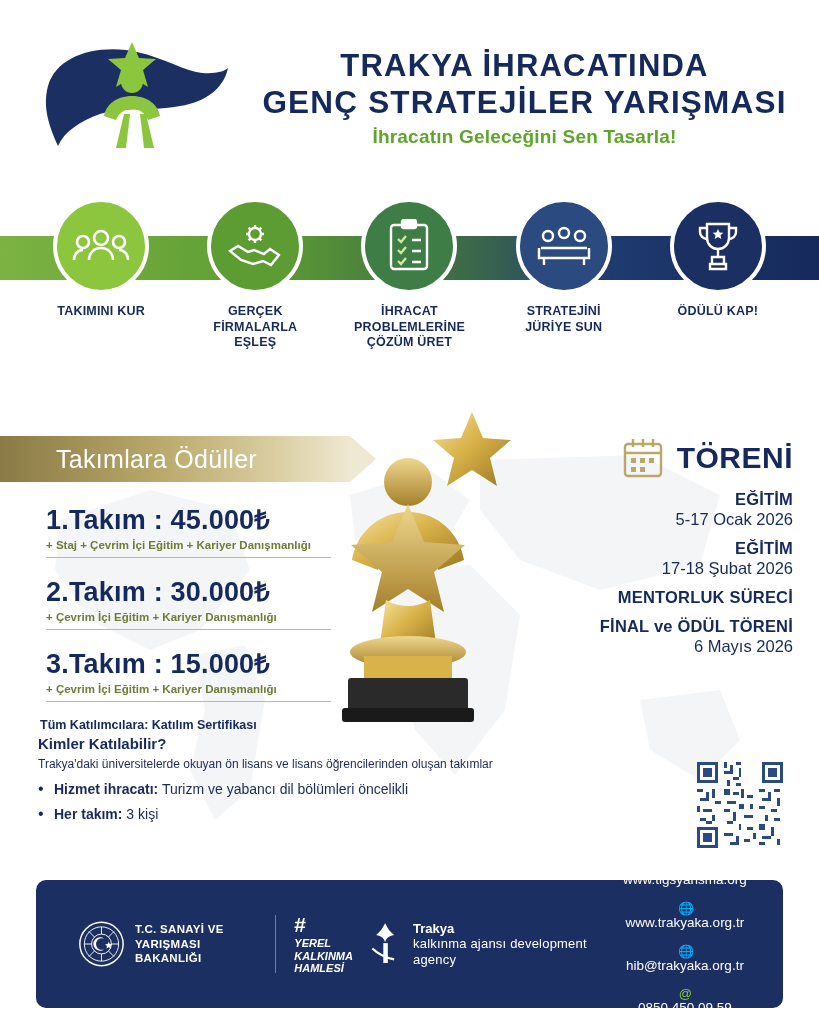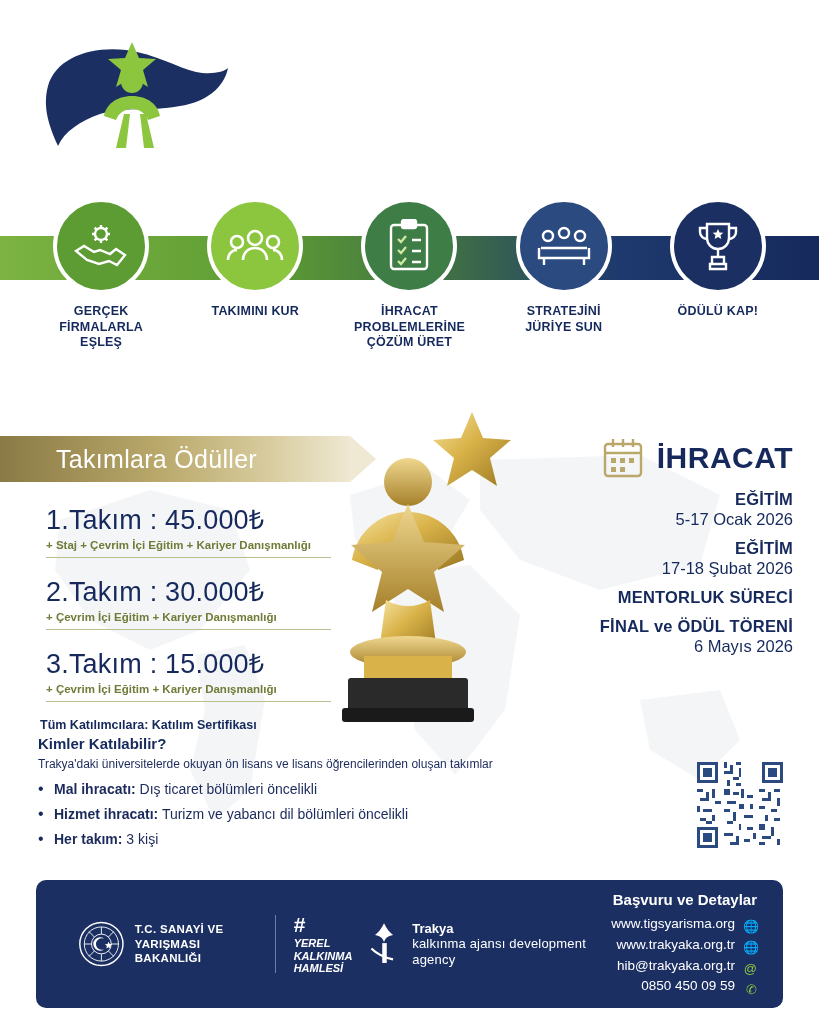--- a/index.html
+++ b/index.html
@@ -79,21 +79,21 @@
     content: ""; position: absolute; right: -26px; top: 0;
     border-top: 23px solid transparent; border-bottom: 23px solid transparent;
     border-left: 26px solid #efe8d2;
   }
   .ribbon-text {
     padding-left: 56px; font-size: 25px; font-weight: normal; color: #ffffff;
     letter-spacing: .3px;
   }
   .prize { margin-top: 18px; padding-left: 46px; }
   .prize + .prize { margin-top: 14px; }
-  .prize-main { font-size: 27px; font-weight: normal; color: #16295c; letter-spacing: .2px; }
+  .prize-main { font-size: 27px; font-weight: bold; color: #16295c; letter-spacing: .2px; }
   .prize-sub {
     margin-top: 2px; font-size: 11.5px; color: #6f7b37; font-weight: bold;
     border-bottom: 1.5px solid #b8bf8c; padding-bottom: 6px; width: 285px;
   }
   .cert {
     margin-top: 16px; padding-left: 40px; font-size: 12.5px; font-weight: bold; color: #16295c;
   }
 
   
   .takvim {
@@ -139,21 +139,21 @@
   .hamle { font-size: 11px; font-weight: bold; line-height: 1.15; font-style: italic; }
   .hamle .hash { font-size: 21px; font-style: normal; }
   .trakya-logo { display: flex; align-items: center; gap: 8px; margin-left: 14px; }
   .trakya-text { font-size: 13px; font-weight: bold; line-height: 1.2; }
   .trakya-text small { display: block; font-size: 13px; font-weight: normal; letter-spacing: .2px; }
 
   .footer-right { padding-right: 26px; text-align: right; }
   .contact-head { font-size: 15px; font-weight: bold; margin-bottom: 6px; }
   .contact-row {
     display: flex; align-items: center; justify-content: flex-end; gap: 8px;
-    font-size: 13.5px; line-height: 1.55;
+    font-size: 13.5px; line-height: 1.55; flex-direction: column;
   }
   .cicon { width: 14px; height: 14px; color: #8cc63e; font-size: 13px; }
 </style>
 </head>
 <body>
 
 <svg class="map-bg" viewBox="0 0 819 480" preserveAspectRatio="none">
   <g fill="#9aa3b5">
     <path d="M60,120 L150,90 L230,110 L250,170 L200,230 L150,250 L90,220 L55,170 Z"></path>
     <path d="M195,255 L245,245 L265,300 L250,390 L215,420 L190,370 L205,310 Z"></path>
@@ -167,49 +167,54 @@
 <div class="header">
   <svg class="logo-mark" viewBox="0 0 215 130">
     <path d="M20,58 C28,30 62,18 98,22 C128,26 150,40 168,44 C183,47 196,44 200,40 C196,60 178,74 152,78 C120,84 96,78 72,86 C52,93 36,104 30,118 C22,100 14,80 20,58 Z" fill="#1b2f63"></path>
     <path d="M104,14 l7,16 17,1 -13,11 5,17 -16,-10 -16,10 5,-17 -13,-11 17,-1 Z" fill="#8cc63e"></path>
     <circle cx="104" cy="54" r="11" fill="#8cc63e"></circle>
     <path d="M104,68 c16,0 26,9 28,20 l-12,4 c-3,-7 -8,-11 -16,-11 -8,0 -13,4 -16,11 l-12,-4 c2,-11 12,-20 28,-20 Z" fill="#8cc63e"></path>
     <path d="M96,86 l6,0 -4,34 -10,0 Z" fill="#8cc63e"></path>
     <path d="M112,86 l6,0 8,34 -10,0 Z" fill="#8cc63e"></path>
   </svg>
 
+  <div class="title-wrap">
+    <div class="title-1">TRAKYA İHRACATINDA</div>
+    <div class="title-2">GENÇ STRATEJİLER YARIŞMASI</div>
+    <div class="subtitle">İhracatın Geleceğini Sen Tasarla!</div>
+  </div>
 </div>
 
 <div class="band">
   <div class="band-bar"></div>
   <div class="circles">
-
-    <div class="step">
-      <div class="circle c2">
-        <svg width="58" height="46" viewBox="0 0 58 46" fill="none" stroke="#ffffff" stroke-width="2.4">
-          <circle cx="29" cy="11" r="6"></circle>
-          <path d="M29 2v3M29 17v3M20 11h3M35 11h3M22.6 4.6l2.1 2.1M33.3 15.3l2.1 2.1M35.4 4.6l-2.1 2.1M24.7 15.3l-2.1 2.1"></path>
-          <path d="M4 28l8-5 10 6 6-2 10 4 6-5 9 6-8 10-8-4-10 3-12-4z"></path>
-        </svg>
-      </div>
-      <div class="step-label">GERÇEK FİRMALARLA EŞLEŞ</div>
-    </div>
 
     <div class="step">
       <div class="circle c1">
         <svg width="58" height="42" viewBox="0 0 58 42" fill="none" stroke="#ffffff" stroke-width="2.6">
           <circle cx="29" cy="13" r="7"></circle>
             <path d="M17 35c0-7 5-12 12-12s12 5 12 12"></path>
           <circle cx="11" cy="17" r="6"></circle>
             <path d="M2 35c0-6 4-10 9-10"></path>
           <circle cx="47" cy="17" r="6"></circle>
             <path d="M56 35c0-6-4-10-9-10"></path>
         </svg>
       </div>
       <div class="step-label">TAKIMINI KUR</div>
+    </div>
+
+    <div class="step">
+      <div class="circle c2">
+        <svg width="58" height="46" viewBox="0 0 58 46" fill="none" stroke="#ffffff" stroke-width="2.4">
+          <circle cx="29" cy="11" r="6"></circle>
+          <path d="M29 2v3M29 17v3M20 11h3M35 11h3M22.6 4.6l2.1 2.1M33.3 15.3l2.1 2.1M35.4 4.6l-2.1 2.1M24.7 15.3l-2.1 2.1"></path>
+          <path d="M4 28l8-5 10 6 6-2 10 4 6-5 9 6-8 10-8-4-10 3-12-4z"></path>
+        </svg>
+      </div>
+      <div class="step-label">GERÇEK FİRMALARLA EŞLEŞ</div>
     </div>
 
     <div class="step">
       <div class="circle c3">
         <svg width="48" height="54" viewBox="0 0 48 54" fill="none" stroke="#ffffff" stroke-width="2.4">
           <rect x="6" y="6" width="36" height="44" rx="3"></rect>
           <rect x="17" y="1" width="14" height="8" rx="2" fill="#ffffff"></rect>
           <path d="M13 20l3 3 5-6M13 31l3 3 5-6M13 42l3 3 5-6" stroke="#cfe8a0"></path>
           <path d="M27 21h9M27 32h9M27 43h9"></path>
         </svg>
@@ -293,21 +298,21 @@
     <svg width="44" height="44" viewBox="0 0 44 44" fill="none" stroke="#b9a86a" stroke-width="2.4">
       <rect x="4" y="8" width="36" height="32" rx="3"></rect>
       <path d="M4 17h36"></path>
       <path d="M12 3v8M22 3v8M32 3v8"></path>
       <rect x="10" y="22" width="5" height="5" fill="#b9a86a" stroke="none"></rect>
       <rect x="19" y="22" width="5" height="5" fill="#b9a86a" stroke="none"></rect>
       <rect x="28" y="22" width="5" height="5" fill="#b9a86a" stroke="none"></rect>
       <rect x="10" y="31" width="5" height="5" fill="#b9a86a" stroke="none"></rect>
       <rect x="19" y="31" width="5" height="5" fill="#b9a86a" stroke="none"></rect>
     </svg>
-    <span class="takvim-title">İHRACAT</span>
+    <span class="takvim-title">TÖRENİ</span>
   </div>
 
   <div class="cal-row">
     <div class="cal-label">EĞİTİM</div>
     <div class="cal-value">5-17 Ocak 2026</div>
   </div>
   <div class="cal-row">
     <div class="cal-label">EĞİTİM</div>
     <div class="cal-value">17-18 Şubat 2026</div>
   </div>
@@ -317,23 +322,20 @@
   <div class="cal-row">
     <div class="cal-label">FİNAL ve ÖDÜL TÖRENİ</div>
     <div class="cal-value">6 Mayıs 2026</div>
   </div>
 </div>
 
 <div class="elig">
   <div class="elig-title">Kimler Katılabilir?</div>
   <div class="elig-sub">Trakya'daki üniversitelerde okuyan ön lisans ve lisans öğrencilerinden oluşan takımlar</div>
   <ul class="elig-list">
-    <li>
-      <b>Mal ihracatı:</b><span> Dış ticaret bölümleri öncelikli</span>
-    </li>
     <li>
       <b>Hizmet ihracatı:</b><span> Turizm ve yabancı dil bölümleri öncelikli</span>
     </li>
     <li>
       <b>Her takım:</b><span> 3 kişi</span>
     </li>
   </ul>
 </div>
 
 <svg class="qr" viewBox="0 0 29 29" shape-rendering="crispEdges">

